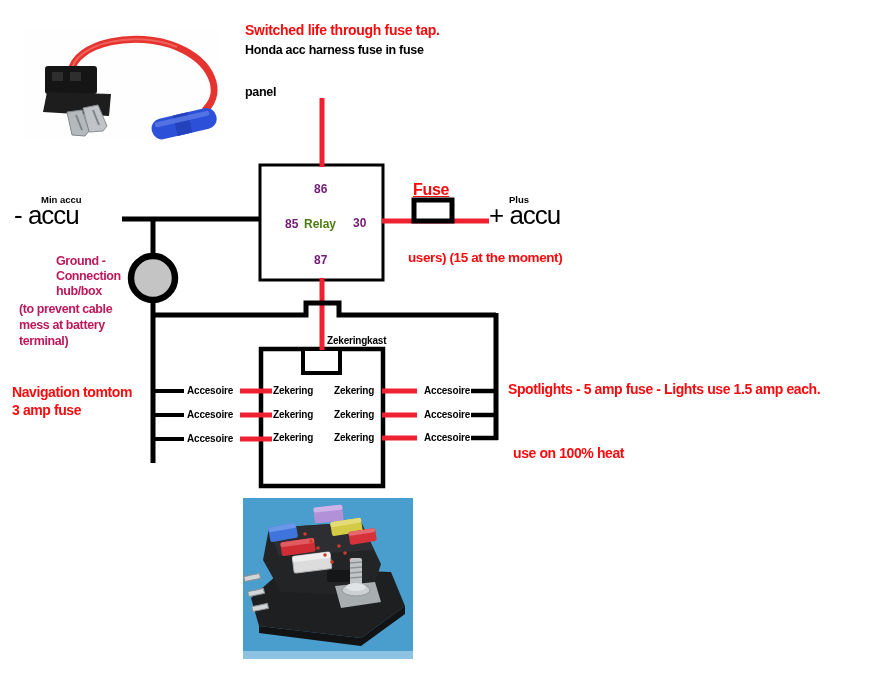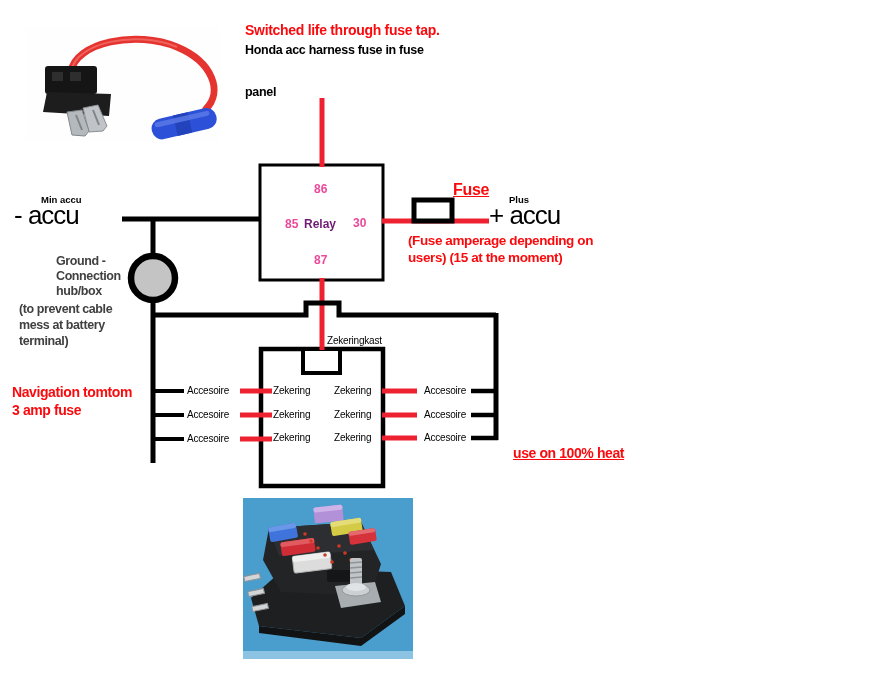--- a/index.html
+++ b/index.html
@@ -8,27 +8,27 @@
     font-family:"Liberation Sans","DejaVu Sans",sans-serif;
   }
   .abs{position:absolute;white-space:nowrap;}
   .layer{position:absolute;left:0;top:0;}
   .red{color:#fb0a0d;font-weight:bold;}
   .blk{color:#000;font-weight:bold;}
   .title{font-size:14px;letter-spacing:-0.3px;}
   .sub{font-size:12.5px;letter-spacing:-0.3px;}
   .note{font-size:13.5px;letter-spacing:-0.4px;}
   .ann{font-size:14px;letter-spacing:-0.4px;}
-  .small-lbl{font-size:10px;letter-spacing:-0.2px;font-weight:normal;color:#000;}
+  .small-lbl{font-size:10px;letter-spacing:-0.2px;font-weight:bold;color:#000;}
   .tiny-lbl{font-size:9.5px;font-weight:bold;color:#000;}
   .accu{font-size:26px;font-weight:400;color:#000;letter-spacing:-1px;}
-  .pin{font-size:12px;font-weight:600;color:#ec4899;}
-  .relay-name{font-size:12px;font-weight:600;color:#701a75;}
-  .fuse-lbl{font-size:16px;font-weight:bold;color:#fb0a0d;text-decoration:underline;letter-spacing:-0.3px;margin-left:40px;}
-  .ground-txt{font-size:12.5px;font-weight:bold;color:#404040;letter-spacing:-0.4px;}
+  .pin{font-size:12px;font-weight:600;color:#701a75;}
+  .relay-name{font-size:12px;font-weight:600;color:#4d7c0f;}
+  .fuse-lbl{font-size:16px;font-weight:bold;color:#fb0a0d;text-decoration:underline;letter-spacing:-0.3px;}
+  .ground-txt{font-size:12.5px;font-weight:bold;color:#be185d;letter-spacing:-0.4px;}
 </style>
 </head>
 <body>
 
 <div id="canvas">
 
   <svg class="layer" width="885" height="683" viewBox="0 0 885 683">
 
     <rect x="260" y="165" width="123" height="115" fill="#ffffff" stroke="#000" stroke-width="3"></rect>
     <rect x="261" y="349" width="122" height="137" fill="#ffffff" stroke="#000" stroke-width="4.5"></rect>
@@ -101,21 +101,20 @@
   <div class="abs tiny-lbl" style="left:509px;top:194px;">Plus</div>
   <div class="abs accu" style="left:489px;top:188px;margin-top:12px;">+ accu</div>
 
   <div class="abs pin" style="left:314px;top:182px;">86</div>
   <div class="abs pin" style="left:276px;top:217px;margin-left:9px;">85</div>
   <div class="abs relay-name" style="left:304px;top:217px;">Relay</div>
   <div class="abs pin" style="left:353px;top:216px;">30</div>
   <div class="abs pin" style="left:314px;top:253px;">87</div>
 
   <div class="abs fuse-lbl" style="left:413px;top:181px;">Fuse</div>
-  <div class="abs red note" style="left:408px;top:233px;">(Fuse amperage depending on</div>
   <div class="abs red note" style="left:408px;top:250px;">users) (15 at the moment)</div>
 
   <div class="abs ground-txt" style="left:56px;top:254px;">Ground -</div>
   <div class="abs ground-txt" style="left:56px;top:269px;">Connection</div>
   <div class="abs ground-txt" style="left:56px;top:284px;">hub/box</div>
   <div class="abs ground-txt" style="left:19px;top:302px;">(to prevent cable</div>
   <div class="abs ground-txt" style="left:19px;top:318px;">mess at battery</div>
   <div class="abs ground-txt" style="left:19px;top:334px;">terminal)</div>
 
   <div class="abs small-lbl" style="left:327px;top:335px;">Zekeringkast</div>
@@ -132,21 +131,22 @@
   <div class="abs small-lbl" style="left:334px;top:409px;">Zekering</div>
   <div class="abs small-lbl" style="left:334px;top:432px;">Zekering</div>
 
   <div class="abs small-lbl" style="left:424px;top:385px;">Accesoire</div>
   <div class="abs small-lbl" style="left:424px;top:409px;">Accesoire</div>
   <div class="abs small-lbl" style="left:424px;top:432px;">Accesoire</div>
 
   <div class="abs red ann" style="left:12px;top:384px;">Navigation tomtom</div>
   <div class="abs red ann" style="left:12px;top:402px;">3 amp fuse</div>
 
-  <div class="abs red ann" style="left:513px;top:445px;text-decoration:underline;">use on 100% heat</div>
+  <div class="abs red ann" style="left:508px;top:381px;">Spotlights - 5 amp fuse - Lights use 1.5 amp each.</div>
+  <div class="abs red ann" style="left:513px;top:445px;">use on 100% heat</div>
 
   <svg class="abs" style="left:243px;top:498px;" width="170" height="161" viewBox="0 0 170 161">
     <rect x="0" y="0" width="170" height="161" fill="#4a9ecd"></rect>
     <rect x="0" y="153" width="170" height="8" fill="#8cc3e2"></rect>
 
     <g>
       <polygon points="8,100 42,70 148,74 162,108 118,140 16,128" fill="#1e1f21"></polygon>
       <polygon points="16,128 118,140 162,108 162,116 118,148 16,135" fill="#121314"></polygon>
     </g>
 

